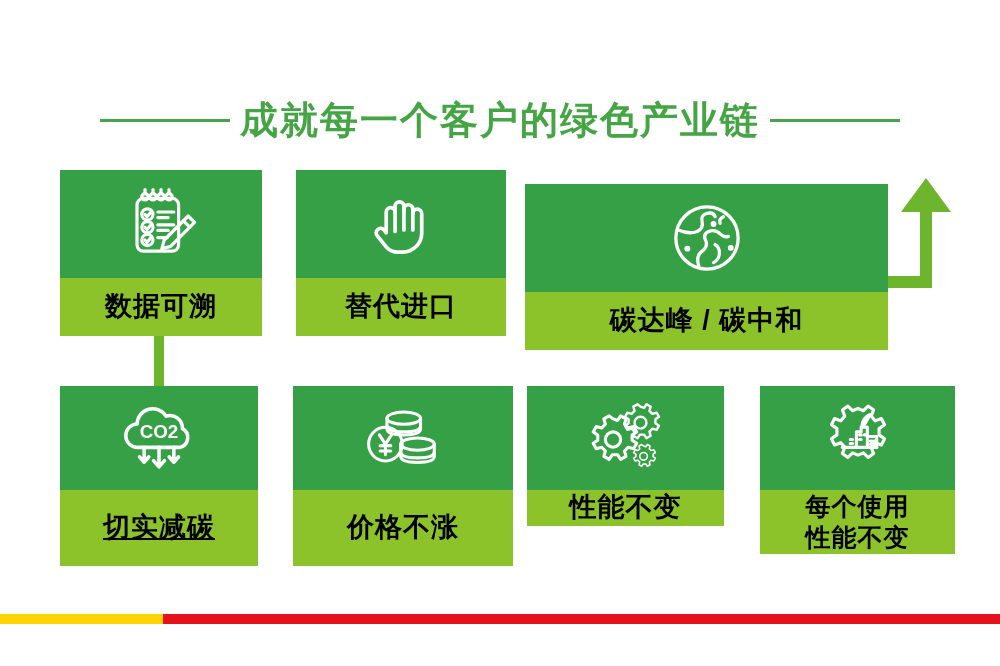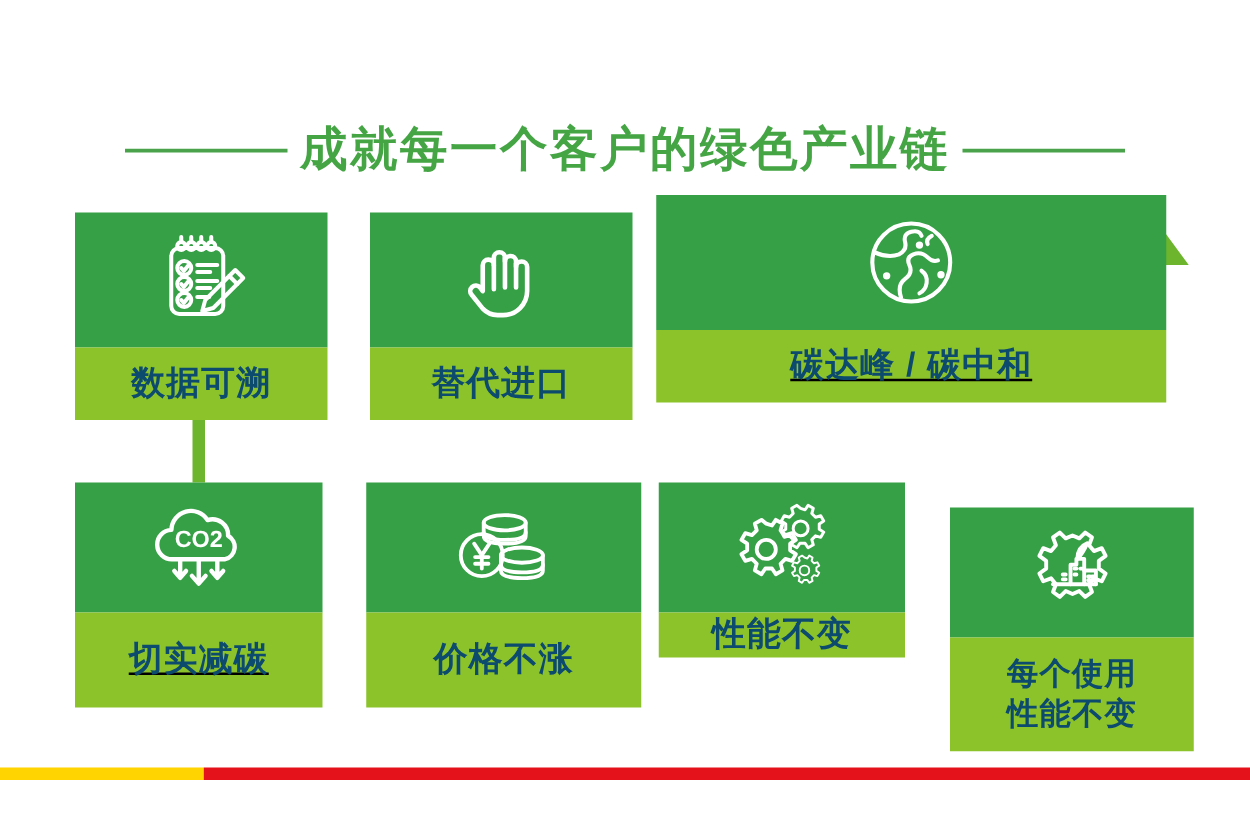--- a/index.html
+++ b/index.html
@@ -59,21 +59,21 @@
     align-items: center;
     justify-content: center;
   }
   .card-label {
     flex: 1 1 auto;
     background: #8cc32b;
     display: flex;
     align-items: center;
     justify-content: center;
     text-align: center;
-    color: #0c4a6e;
+    color: #000000;
     font-size: 27px;
     font-weight: bold;
     letter-spacing: 1px;
     line-height: 1.25;
     padding: 0 6px;
     box-sizing: border-box;
   }
   .card-label.two-line {
     font-size: 25px;
   }
@@ -152,21 +152,21 @@
     <div class="card-icon" style="height:108px;">
       <svg width="74" height="80" viewBox="0 0 100 100" fill="none" stroke="#ffffff" stroke-width="5" stroke-linecap="round" stroke-linejoin="round">
         <path d="M30 62 V34 a6 6 0 0 1 12 0 v-8 a6 6 0 0 1 12 0 v4 a6 6 0 0 1 12 0 v6 a6 6 0 0 1 12 0 v26
                  a26 26 0 0 1 -26 26 h-6 a22 22 0 0 1 -16 -7 L 18 66 a6 6 0 0 1 9 -8 z"></path>
         <path d="M42 34 v26 M54 26 v32 M66 32 v26"></path>
       </svg>
     </div>
     <div class="card-label">替代进口</div>
   </div>
 
-  <div class="card" style="left:525px; top:156px; width:408px; height:166px;text-decoration:underline;">
+  <div class="card" style="left:525px; top:184px; width:363px; height:166px;">
     <div class="card-icon" style="height:108px;">
       <svg width="82" height="82" viewBox="0 0 100 100" fill="none" stroke="#ffffff" stroke-width="4" stroke-linecap="round" stroke-linejoin="round">
         <circle cx="50" cy="50" r="38"></circle>
         <path d="M14 40 q14 6 24 2 q8 -4 6 -12 q-2 -8 6 -10 q8 -2 10 4"></path>
         <path d="M40 84 q-4 -12 4 -18 q8 -6 4 -14 q-3 -7 4 -10 q8 -3 14 3 q5 5 10 3"></path>
         <path d="M60 58 q6 4 5 12 q-1 7 -7 10"></path>
         <path d="M70 24 q-6 3 -4 8"></path>
         <circle cx="58" cy="33" r="1.6" fill="#ffffff"></circle>
         <circle cx="79" cy="62" r="1.6" fill="#ffffff"></circle>
         <circle cx="26" cy="63" r="1.6" fill="#ffffff"></circle>
@@ -220,21 +220,21 @@
         <g transform="translate(78,74) scale(0.5)">
           <path d="M0 -27 l6 2 l4 -6 l7 4 l-2 7 l5 5 l7 -2 l4 7 l-6 4 l0 7 l6 4 l-4 7 l-7 -2 l-5 5 l2 7 l-7 4
                    l-4 -6 l-7 0 l-4 6 l-7 -4 l2 -7 l-5 -5 l-7 2 l-4 -7 l6 -4 l0 -7 l-6 -4 l4 -7 l7 2 l5 -5 l-2 -7 l7 -4 z"></path>
           <circle cx="0" cy="0" r="10"></circle>
         </g>
       </svg>
     </div>
     <div class="card-label">性能不变</div>
   </div>
 
-  <div class="card" style="left:760px; top:406px; width:195px; height:195px;">
+  <div class="card" style="left:760px; top:386px; width:195px; height:168px;">
     <div class="card-icon" style="height:104px;">
       <svg width="84" height="78" viewBox="0 0 100 100" fill="none" stroke="#ffffff" stroke-width="4" stroke-linecap="round" stroke-linejoin="round">
         <path d="M50 12 l7 3 l6 -6 l7 5 l-3 8 l5 6 l8 -3 l4 8 l-7 5 l0 8 l7 5 l-4 8 l-8 -3 l-5 6 l3 8 l-7 5
                  l-6 -6 l-7 3 l-7 -3 l-6 6 l-7 -5 l3 -8 l-5 -6 l-8 3 l-4 -8 l7 -5 l0 -8 l-7 -5 l4 -8 l8 3 l5 -6
                  l-3 -8 l7 -5 l6 6 z"></path>
         <path d="M30 62 h44"></path>
         <path d="M48 62 V42 h6 v-6 h8 v26"></path>
         <path d="M62 48 h12 v14"></path>
         <path d="M52 46 h2 M52 52 h2 M58 46 h2 M66 54 h2 M70 54 h2 M66 58 h2 M70 58 h2"></path>
         <path d="M55 36 q0 -12 10 -16 q-4 10 -10 16 z"></path>

